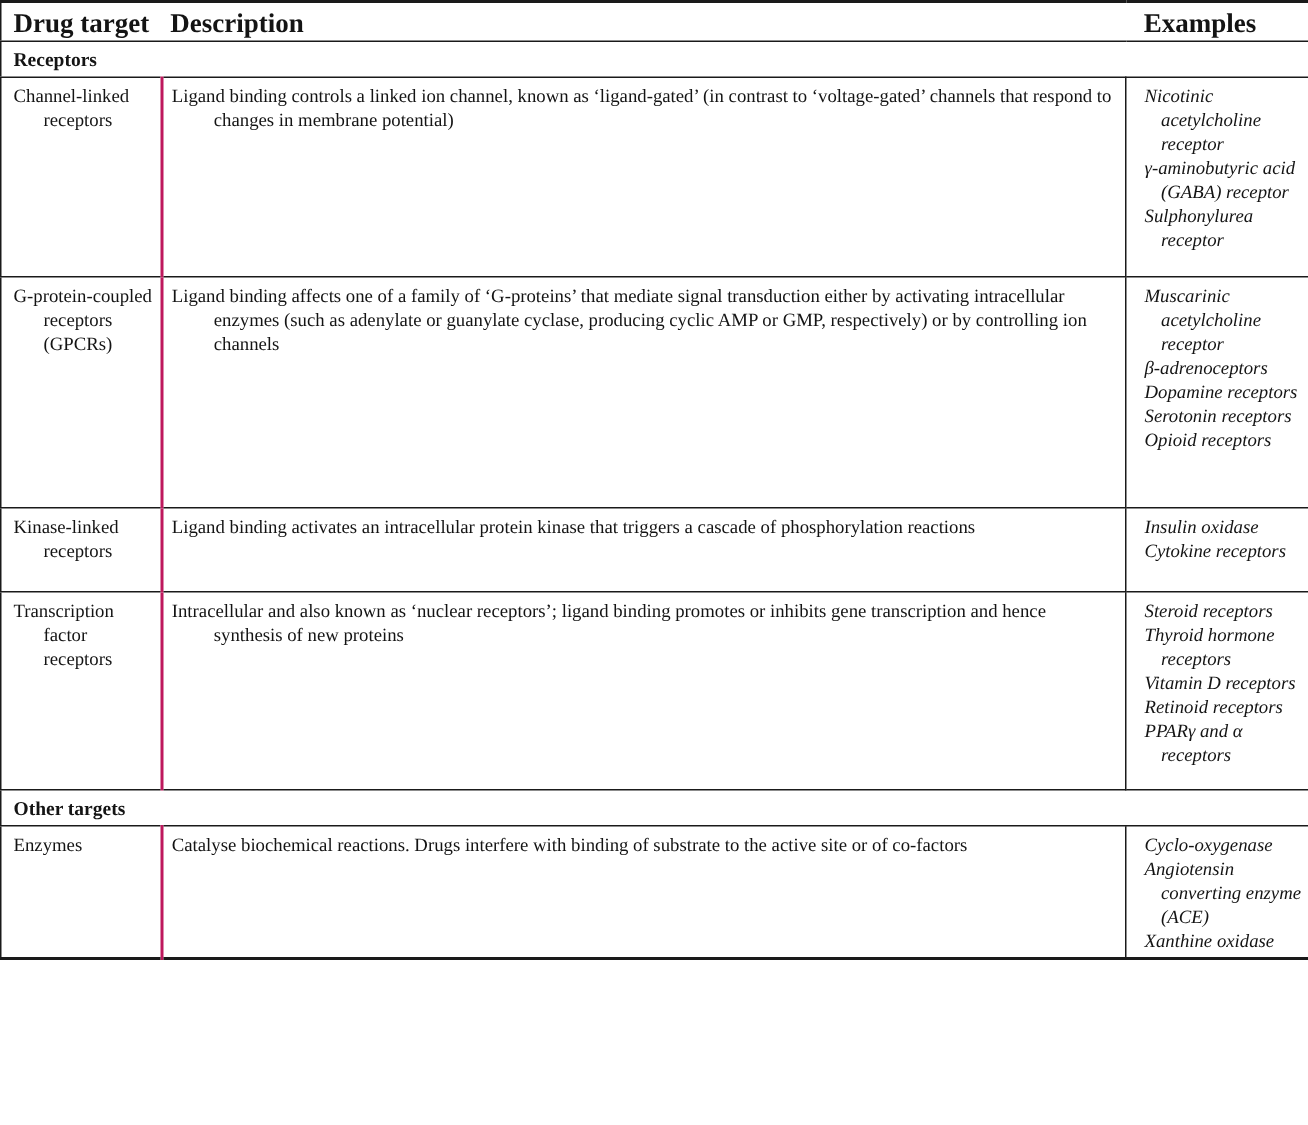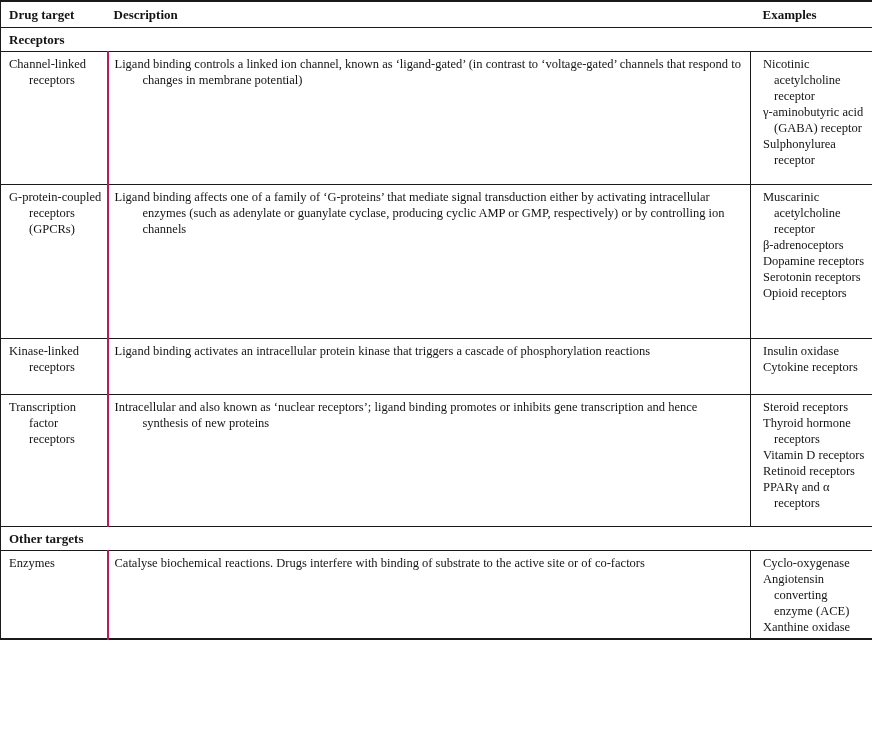--- a/index.html
+++ b/index.html
@@ -27,21 +27,21 @@
     color: #141414;
   }
   col.col-target   { width: 107px; }
   col.col-desc     { width: 643px; }
   col.col-examples { width: 122px; }
 
   th {
     font-weight: bold;
     text-align: left;
     vertical-align: middle;
-    font-size: 13px;
+    font-size: 18px;
     padding: 4px 4px 3px 8px;
     border-bottom: 1px solid #1a1a1a;
   }
   th.c2h { padding-left: 6px; }
   th.c3h { padding-left: 12px; margin-top: 21px; }
 
   tr.section-row td {
     font-weight: bold;
     font-size: 13px;
     padding: 4px 4px 3px 8px;
@@ -62,21 +62,21 @@
     border-right: 1px solid #1a1a1a;
   }
   td.c3 {
     padding: 4px 4px 3px 12px;
   }
 
   
   .tline       { }
   .tline.cont  { padding-left: 20px; }
   .desc        { padding-left: 28px; text-indent: -28px; }
-  .ex          { padding-left: 11px; text-indent: -11px; }
+  .ex          { padding-left: 11px; text-indent: -11px; font-style: italic; }
 
   
   tr.h-head { height: 26px; }
   tr.h-sec  { height: 24px; }
   tr.h-r0   { height: 133px; }
   tr.h-r1   { height: 154px; padding-left: 29px; }
   tr.h-r2   { height: 56px; }
   tr.h-r3   { height: 132px; }
   tr.h-r4   { height: 40px; }
   tr.h-r5   { height: 84px; }

